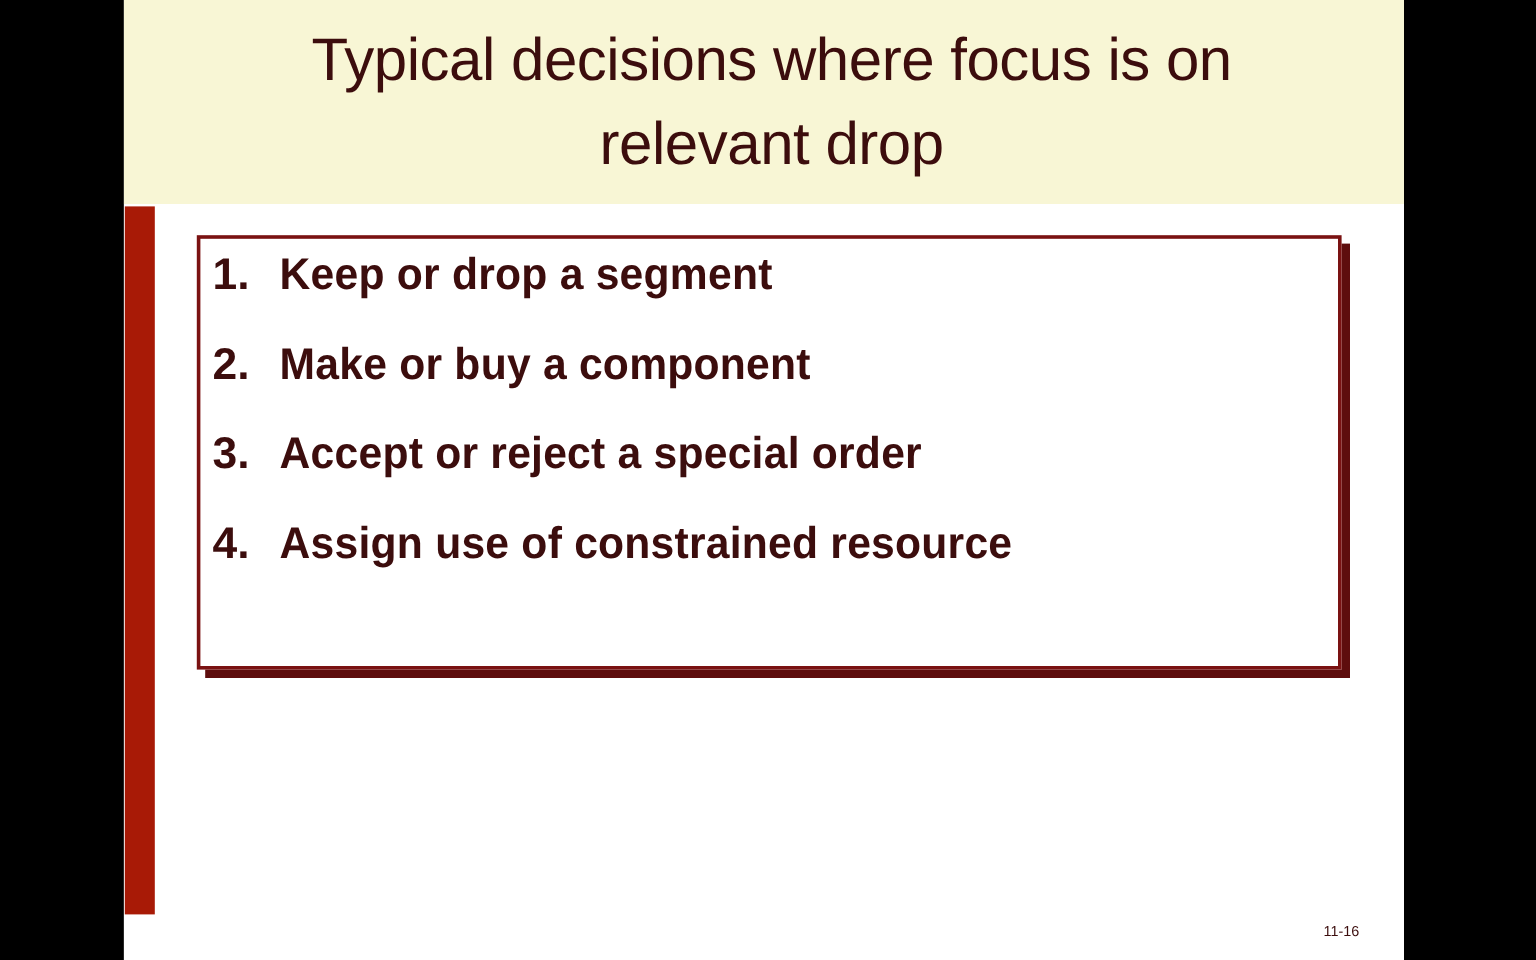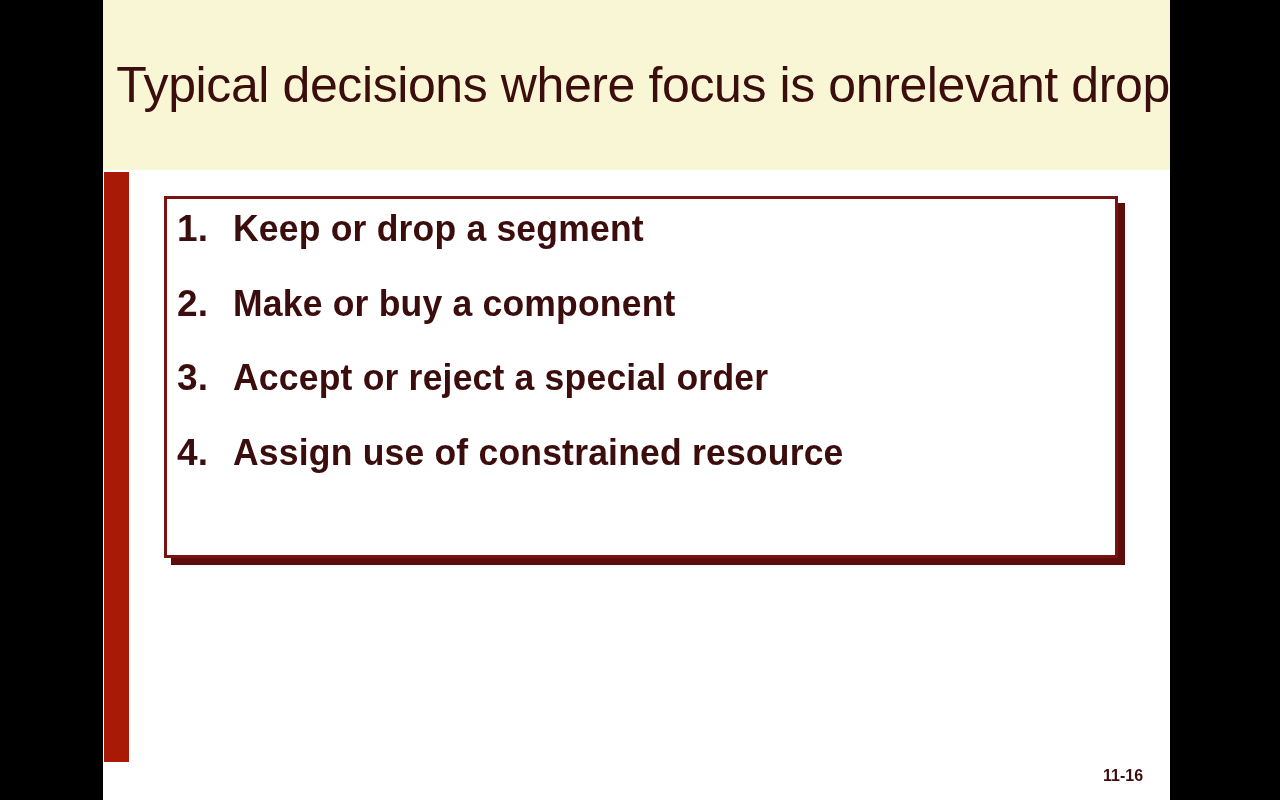--- a/index.html
+++ b/index.html
@@ -46,21 +46,21 @@
   
   #title-band {
     position: absolute;
     left: 0;
     top: 0;
     width: 1067px;
     height: 170px;
     background: #f8f6d5;
     box-sizing: border-box;
     display: flex;
-    flex-direction: row;
+    flex-direction: column;
     align-items: center;
     justify-content: center;
     padding-left: 13px;
   }
   #title-band .title-line {
     color: #3c0d0d;
     font-family: "Liberation Sans", sans-serif;
     font-weight: 400;
     font-size: 50px;
     line-height: 70px;
@@ -130,22 +130,22 @@
     transform-origin: left center;
   }
 
   
   #page-number {
     position: absolute;
     left: 1000px;
     top: 766px;
     color: #3c0d0d;
     font-family: "Liberation Sans Narrow", "Liberation Sans", sans-serif;
-    font-weight: bold;
-    font-size: 16px;
+    font-weight: normal;
+    font-size: 12px;
     line-height: 20px;
     letter-spacing: 0px;
   }
 </style>
 </head>
 <body>
 
 <div id="slide-root">
 
   <div id="slide-canvas">

